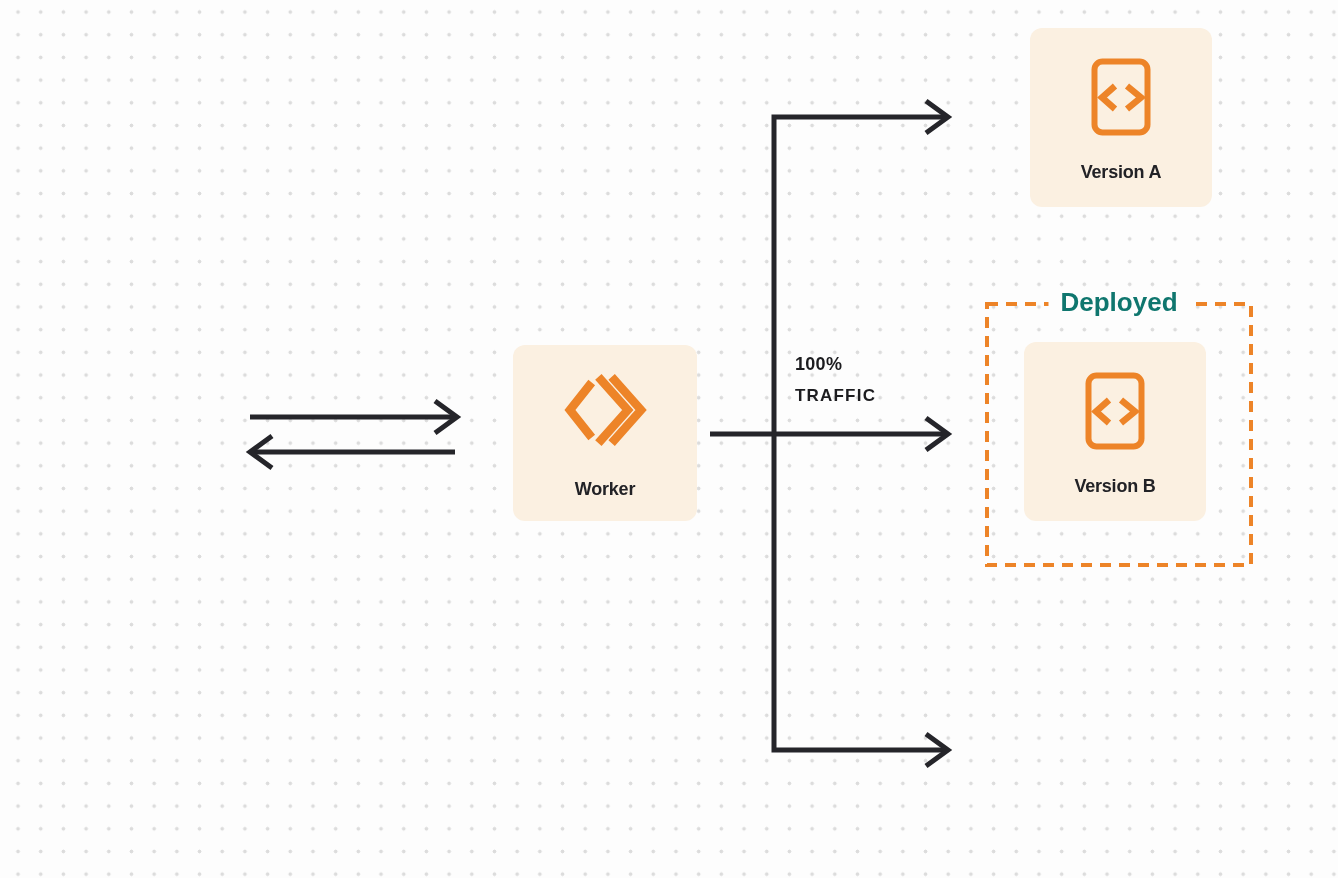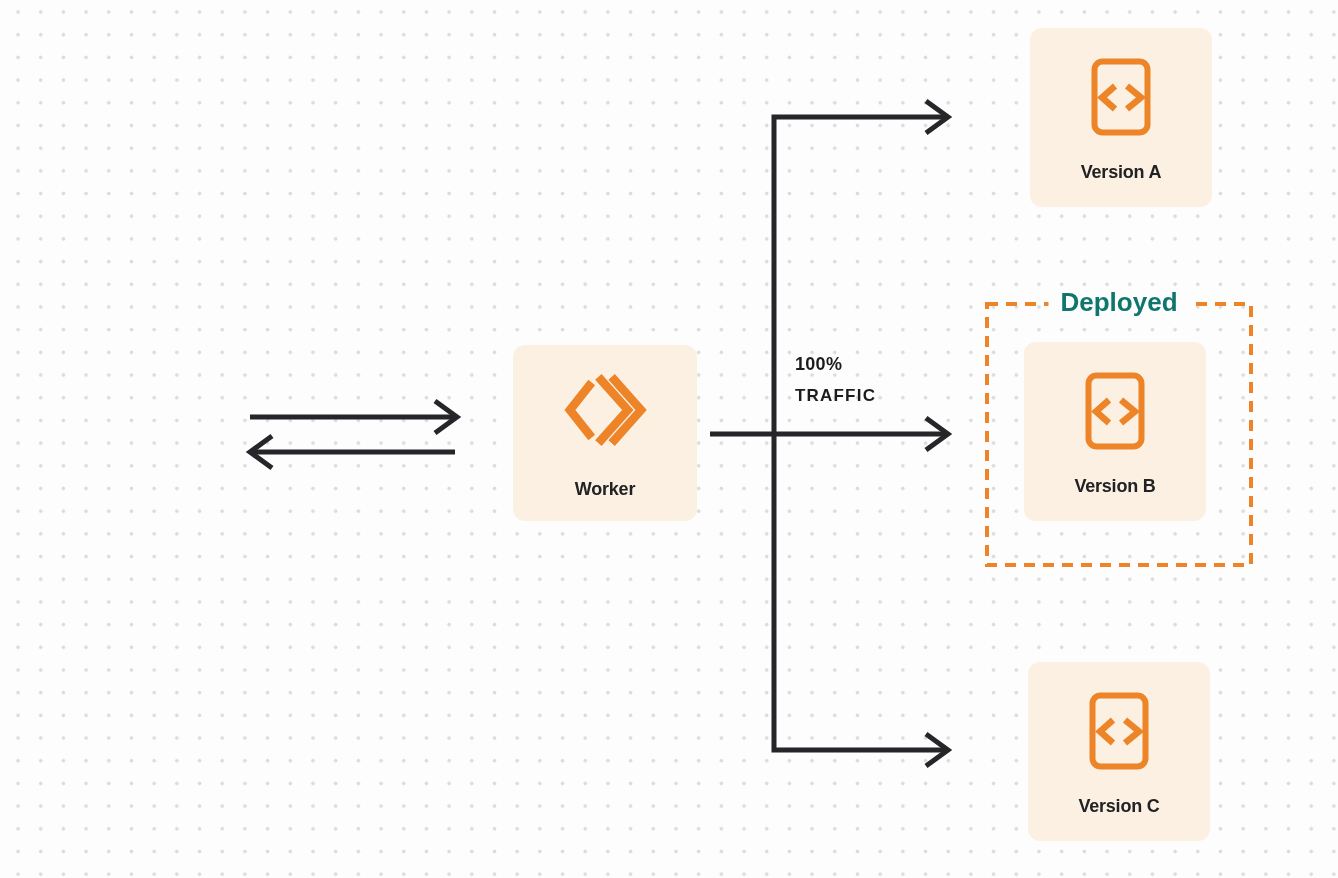--- a/index.html
+++ b/index.html
@@ -162,24 +162,14 @@
     <span>
       <svg width="60" height="78" viewBox="0 0 60 78" fill="none" stroke="#ED8428" stroke-linejoin="miter">
         <rect x="3.5" y="3.5" width="53" height="71" rx="8" stroke-width="6"></rect>
         <polyline points="24,28 11,39.5 24,51" stroke-width="6.5"></polyline>
         <polyline points="36,28 50,39.5 36,51" stroke-width="6.5"></polyline>
       </svg>
     </span>
     <div class="node-label">Version B</div>
   </div>
 
-  <div class="node version-box version-c">
-    <span>
-      <svg width="60" height="78" viewBox="0 0 60 78" fill="none" stroke="#ED8428" stroke-linejoin="miter">
-        <rect x="3.5" y="3.5" width="53" height="71" rx="8" stroke-width="6"></rect>
-        <polyline points="24,28 11,39.5 24,51" stroke-width="6.5"></polyline>
-        <polyline points="36,28 50,39.5 36,51" stroke-width="6.5"></polyline>
-      </svg>
-    </span>
-    <div class="node-label">Version C</div>
-  </div>
 
 </div>
 
 </body></html>

